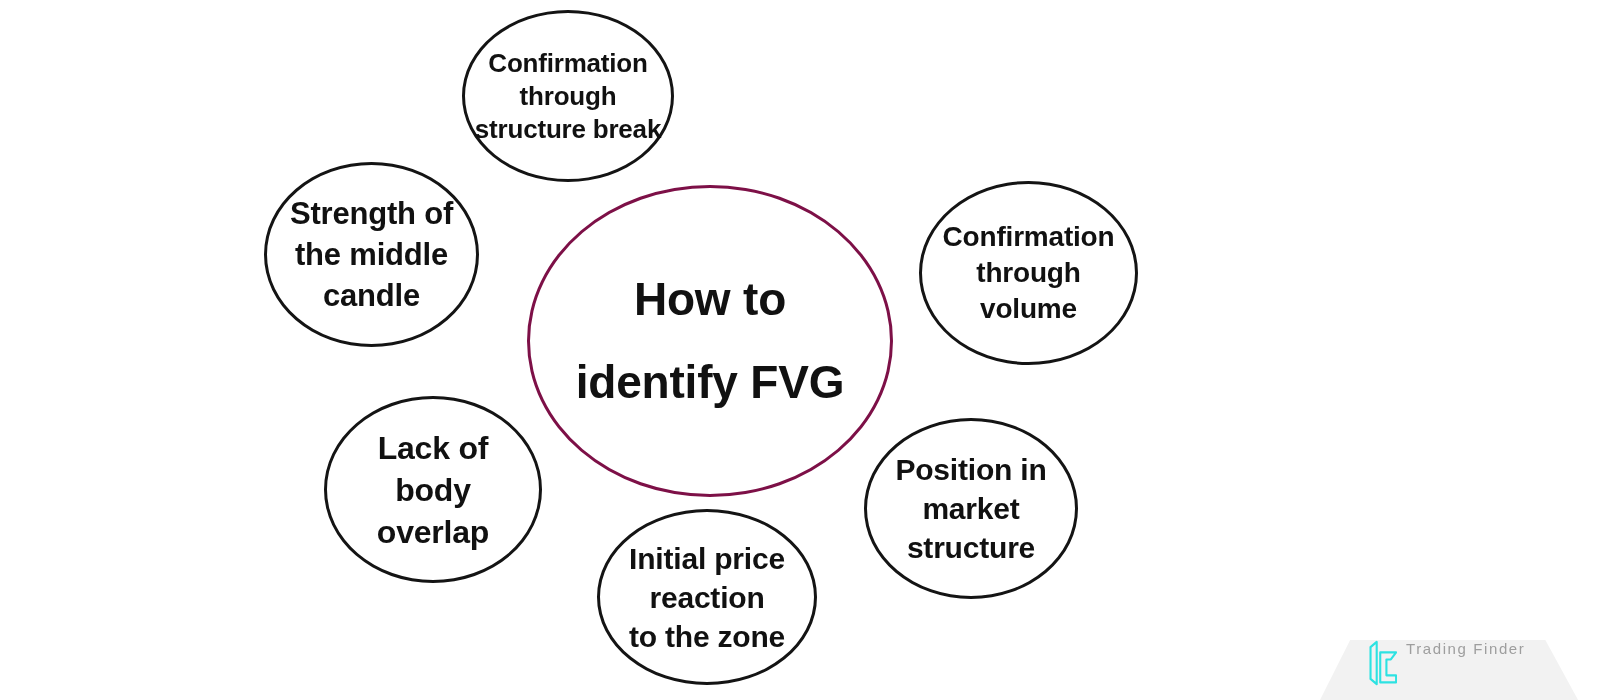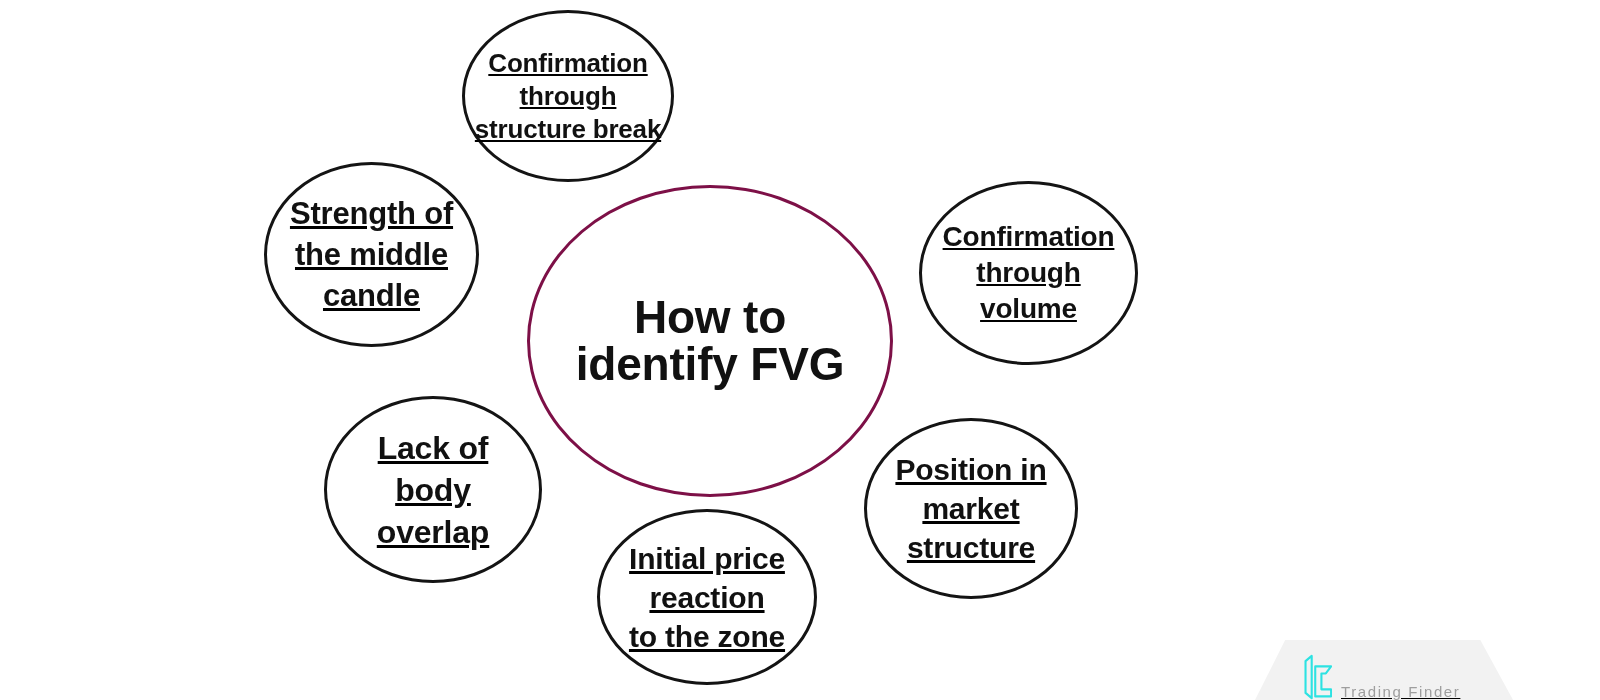--- a/index.html
+++ b/index.html
@@ -35,24 +35,24 @@
     font-weight:700;
     color:var(--ink);
     letter-spacing:-0.2px;
   }
 
   
   #node-center{
     left:527px; top:185px; width:366px; height:312px;
     border:3px solid var(--ring-center);
   }
-  #node-center .label{font-size:46px;line-height:47px;}
+  #node-center .label{font-size:46px;line-height:83px;}
 
   
-  .satellite{border:3px solid var(--ring-node);text-decoration:underline;}
+  .satellite{border:3px solid var(--ring-node);}
 
   #node-structure-break{left:462px; top:10px; width:212px; height:172px;}
   #node-structure-break .label{font-size:26px;line-height:33px;}
 
   #node-reference{left:736px; top:7px; width:216px; height:178px;}
   #node-reference .label{font-size:34px;line-height:44px;}
 
   #node-volume{left:919px; top:181px; width:219px; height:184px;}
   #node-volume .label{font-size:28px;line-height:36px;}
 
@@ -64,28 +64,27 @@
 
   #node-lack{left:324px; top:396px; width:218px; height:187px;}
   #node-lack .label{font-size:32px;line-height:42px;}
 
   #node-strength{left:264px; top:162px; width:215px; height:185px;}
   #node-strength .label{font-size:31px;line-height:41px;}
 
   
   .watermark{
     position:absolute;
-    left:1255px; top:640px;
+    left:1320px; top:640px;
     width:262px; height:60px;
     background:var(--wm-bg);
     clip-path:polygon(11.5% 0, 86% 0, 98.5% 100%, 0% 100%);
     display:flex;
-    align-items:flex-end;
+    align-items:flex-start;
     padding-left:47px;
-    text-decoration:underline;
   }
   .watermark svg{display:block;flex:0 0 auto;}
   .brand-name{
     margin-left:9px;
     font-size:15px;
     letter-spacing:1.6px;
     color:var(--brand-text);
     font-weight:400;
   }
 </style>

